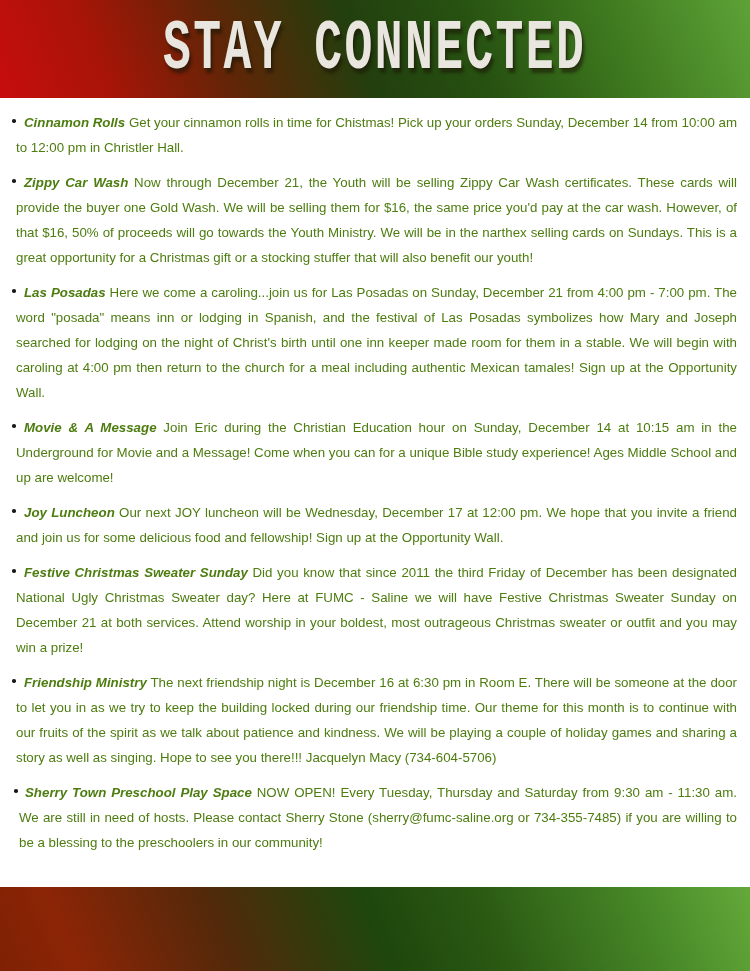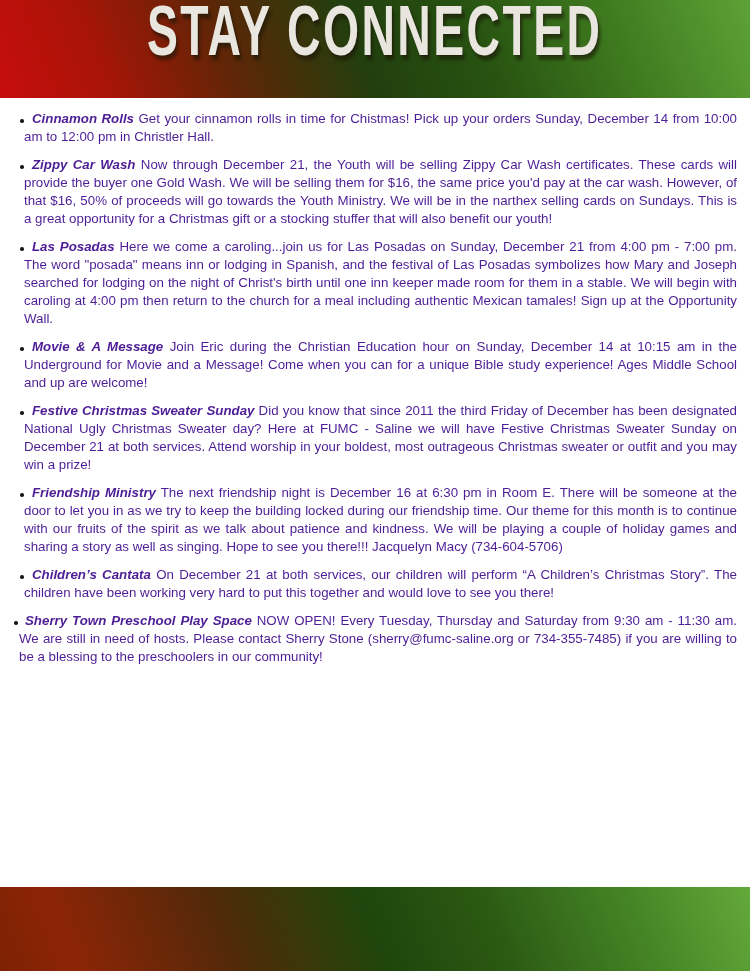--- a/index.html
+++ b/index.html
@@ -10,22 +10,23 @@
     font-family: "Liberation Sans", sans-serif;
   }
   .page { width: 750px; height: 971px; display: flex; flex-direction: column; }
 
   
   .banner {
     height: 98px; flex: 0 0 98px;
     background: linear-gradient(68deg,
       #c70d0d 0%, #a91407 14%, #5e2607 31%,
       #223f0e 48%, #275211 63%, #3d771e 80%, #5ea237 100%);
-    display: flex; justify-content: center;
+    display: flex; align-items: center; justify-content: center;
     overflow: hidden;
+    font-family: Liberation Mono, monospace;
   }
   .banner h1 {
     margin: 0; padding: 0;
     color: #e9e5df;
     font-weight: bold;
     font-size: 58px;
     letter-spacing: 3px;
     white-space: nowrap;
     transform: scale(0.8, 1.2);
     transform-origin: center;
@@ -35,24 +36,24 @@
 
   
   .content {
     flex: 1 1 auto;
     background: #ffffff;
     padding: 12px 0 0 0;
     overflow: hidden;
   }
   .item {
     position: relative;
-    margin: 0 13px 10px 24px;
+    margin: 0 13px 10px 16px;
     font-size: 13.3px;
-    line-height: 18px;
-    color: #4c1d95;
+    line-height: 25px;
+    color: #4d7c0f;
     text-align: justify;
     text-indent: 8px;
   }
   .item .dot {
     position: absolute;
     left: -4px; top: 9px;
     width: 3.5px; height: 3.5px;
     border-radius: 50%;
     background: #1a1a1a;
     text-indent: 0;
@@ -89,27 +90,27 @@
       <p class="item">
     <span class="dot"></span><span class="lead">Zippy Car Wash</span> <span>Now through December 21, the Youth will be selling Zippy Car Wash certificates. These cards will provide the buyer one Gold Wash. We will be selling them for $16, the same price you'd pay at the car wash. However, of that $16, 50% of proceeds will go towards the Youth Ministry. We will be in the narthex selling cards on Sundays. This is a great opportunity for a Christmas gift or a stocking stuffer that will also benefit our youth!</span>
   </p>
       <p class="item">
     <span class="dot"></span><span class="lead">Las Posadas</span> <span>Here we come a caroling...join us for Las Posadas on Sunday, December 21 from 4:00 pm - 7:00 pm. The word "posada" means inn or lodging in Spanish, and the festival of Las Posadas symbolizes how Mary and Joseph searched for lodging on the night of Christ's birth until one inn keeper made room for them in a stable. We will begin with caroling at 4:00 pm then return to the church for a meal including authentic Mexican tamales! Sign up at the Opportunity Wall.</span>
   </p>
       <p class="item">
     <span class="dot"></span><span class="lead">Movie &amp; A Message</span> <span>Join Eric during the Christian Education hour on Sunday, December 14 at 10:15 am in the Underground for Movie and a Message! Come when you can for a unique Bible study experience! Ages Middle School and up are welcome!</span>
   </p>
       <p class="item">
+    <span class="dot"></span><span class="lead">Joy Luncheon</span> <span>Our next JOY luncheon will be Wednesday, December 17 at 12:00 pm. We hope that you invite a friend and join us for some delicious food and fellowship! Sign up at the Opportunity Wall.</span>
+  </p>
+      <p class="item">
     <span class="dot"></span><span class="lead">Festive Christmas Sweater Sunday</span> <span>Did you know that since 2011 the third Friday of December has been designated National Ugly Christmas Sweater day? Here at FUMC - Saline we will have Festive Christmas Sweater Sunday on December 21 at both services. Attend worship in your boldest, most outrageous Christmas sweater or outfit and you may win a prize!</span>
   </p>
       <p class="item">
     <span class="dot"></span><span class="lead">Friendship Ministry</span> <span>The next friendship night is December 16 at 6:30 pm in Room E. There will be someone at the door to let you in as we try to keep the building locked during our friendship time. Our theme for this month is to continue with our fruits of the spirit as we talk about patience and kindness. We will be playing a couple of holiday games and sharing a story as well as singing.  Hope to see you there!!! Jacquelyn Macy (734-604-5706)</span>
-  </p>
-      <p class="item">
-    <span class="dot"></span><span class="lead">Children’s Cantata</span> <span>On December 21 at both services, our children will perform “A Children’s Christmas Story”.  The children have been working very hard to put this together and would love to see you there!</span>
   </p>
       <p class="item indented">
     <span class="dot"></span><span class="lead">Sherry Town Preschool Play Space</span> <span>NOW OPEN! Every Tuesday, Thursday and Saturday from 9:30 am - 11:30 am. We are still in need of hosts. Please contact Sherry Stone (sherry@fumc-saline.org or 734-355-7485) if you are willing to be a blessing to the preschoolers in our community!</span>
   </p>
     </main>
 
   <footer class="footer-bar"></footer>
 
 </div>
 

